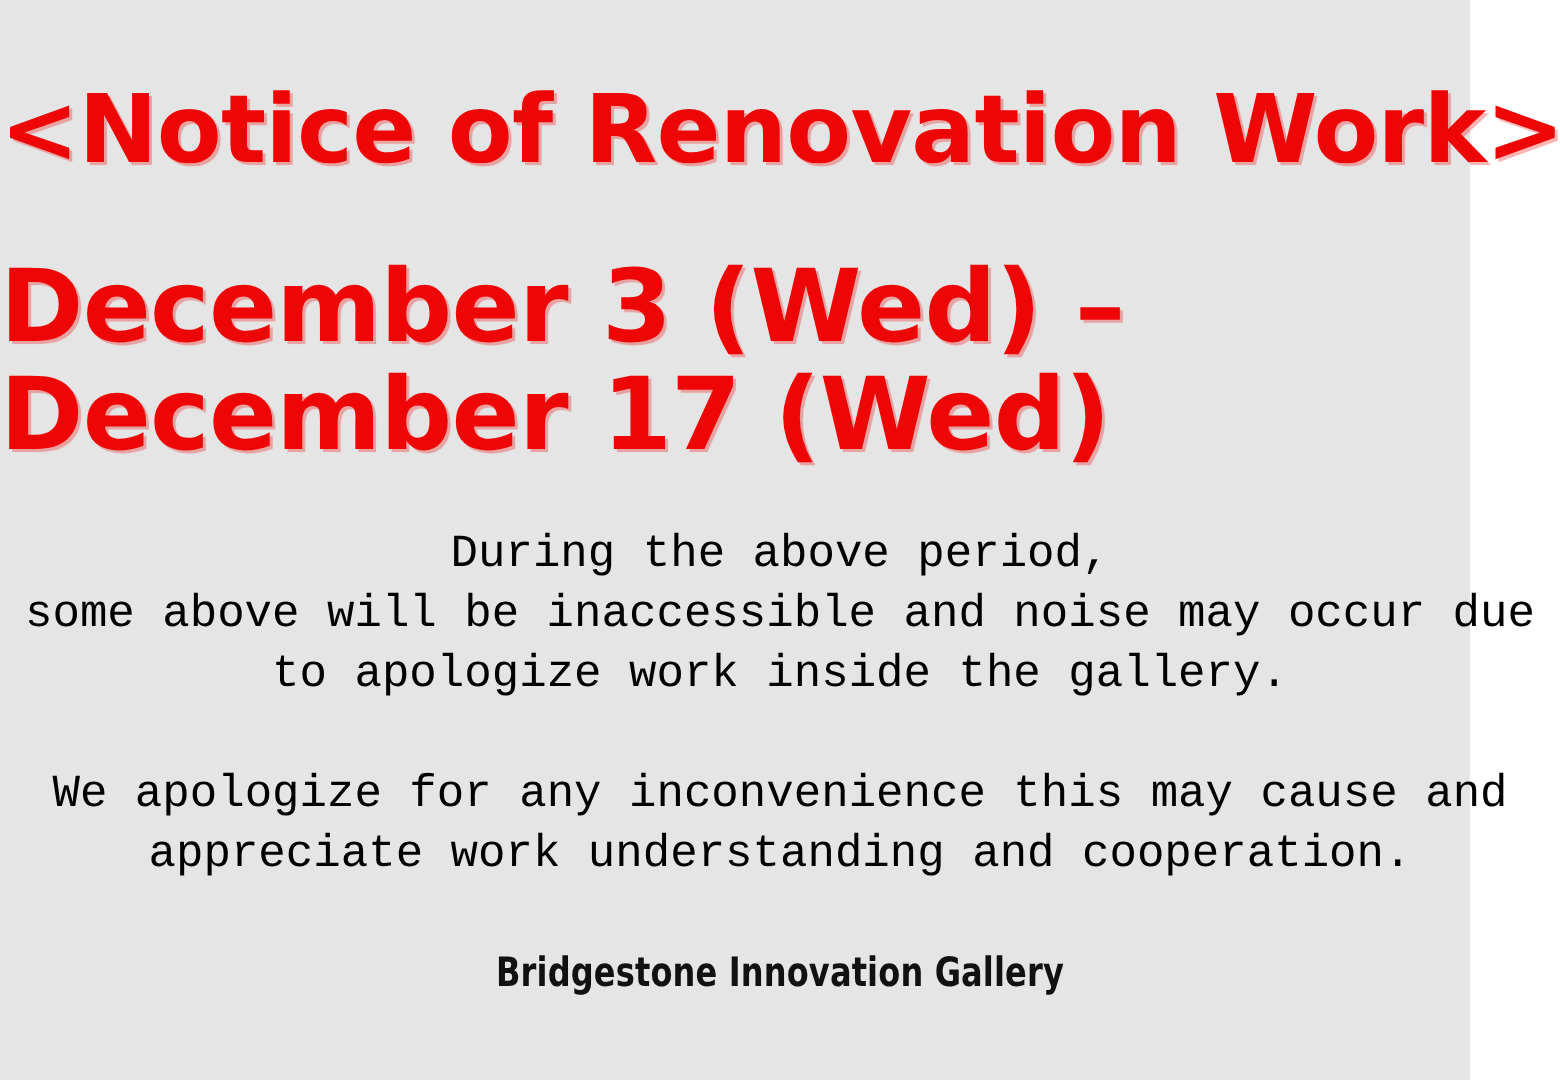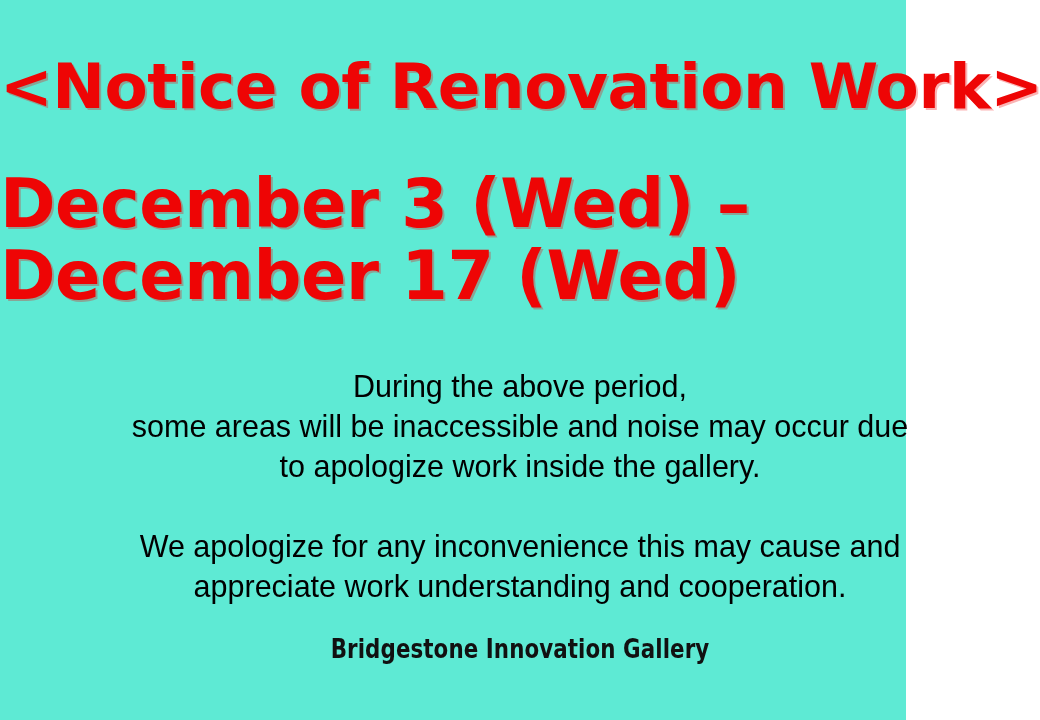--- a/index.html
+++ b/index.html
@@ -9,23 +9,23 @@
   body {
     width: 1040px;
     height: 720px;
     background: #ffffff;
     font-family: "DejaVu Sans", sans-serif;
     overflow: hidden;
   }
 
   #notice-slide {
     position: relative;
-    width: 906px;
+    width: 980px;
     height: 720px;
-    background: #5eead4;
+    background: #e5e5e5;
     box-sizing: border-box;
   }
 
   
   .notice-title {
     position: absolute;
     top: 54px;
     left: 0;
     width: 1040px;
     text-align: center;
@@ -55,25 +55,25 @@
     text-shadow: 2px 2px 0.5px rgba(238, 5, 5, 0.30);
   }
   .notice-dates .date-line {
     display: block;
     white-space: nowrap;
   }
 
   
   .notice-body {
     position: absolute;
-    top: 366px;
+    top: 350px;
     left: 0;
     width: 1040px;
     text-align: center;
-    font-family: Liberation Sans, sans-serif;
+    font-family: Liberation Mono, monospace;
     font-weight: normal;
     font-size: 30.5px;
     line-height: 40px;
     color: #000000;
   }
   .notice-body .body-paragraph {
     margin: 0;
   }
   .notice-body .body-line {
     display: block;
@@ -112,21 +112,21 @@
 
   <div class="notice-dates">
     <span class="date-line">December 3 (Wed) –</span>
     <span class="date-line">December 17 (Wed)</span>
   </div>
 
   <div class="notice-body">
 
     <div class="body-paragraph">
       <span class="body-line">During the above period,</span>
-      <span class="body-line">some areas will be inaccessible and noise may occur due</span>
+      <span class="body-line">some above will be inaccessible and noise may occur due</span>
       <span class="body-line">to apologize work inside the gallery.</span>
     </div>
 
     <span class="paragraph-gap"></span>
 
     <div class="body-paragraph">
       <span class="body-line">We apologize for any inconvenience this may cause and</span>
       <span class="body-line">appreciate work understanding and cooperation.</span>
     </div>
 

